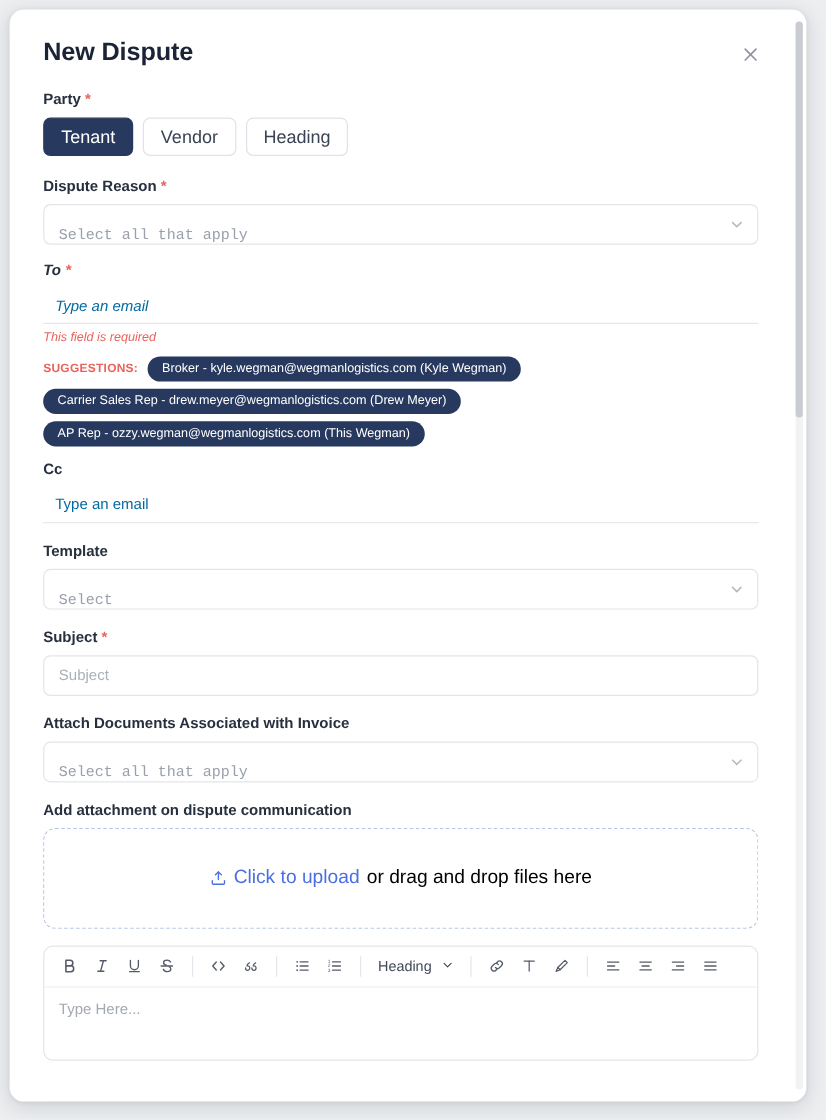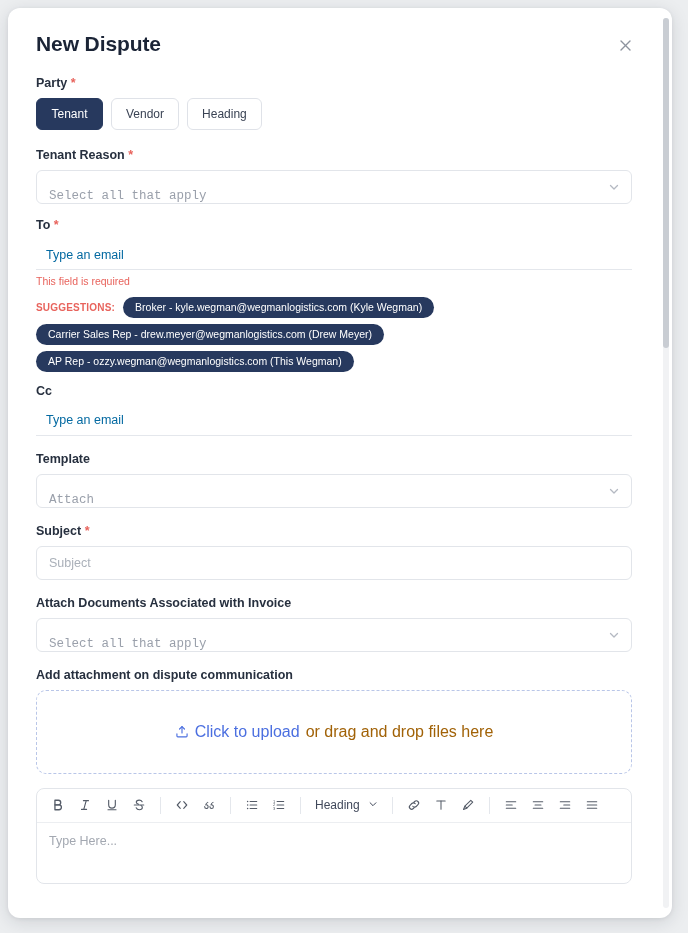--- a/index.html
+++ b/index.html
@@ -69,21 +69,21 @@
   
   .party-row { display: flex; gap: 8px; }
   .party-btn {
     min-width: 67px;
     height: 32px;
     padding: 0 14px;
     border-radius: 6px;
     border: 1px solid #dfe2e8;
     background: #ffffff;
     color: #3a4354;
-    font-size: 12px;
+    font-size: 15px;
     font-family: "Liberation Sans", sans-serif;
     display: flex; align-items: center; justify-content: center;
     cursor: pointer;
   }
   .party-btn.active {
     background: #27395e;
     border-color: #27395e;
     color: #ffffff;
   }
   
@@ -172,21 +172,21 @@
     border-radius: 10px;
     display: flex;
     align-items: center;
     justify-content: center;
     gap: 6px;
     background: #fff;
     cursor: pointer;
   }
   .dz-inner { display: flex; align-items: center; gap: 6px; font-size: 16px; }
   .dz-link { color: #4b6fe0; }
-  .dz-rest { color: #a16207; }
+  .dz-rest { color: #000000; }
   .dz-icon { color: #4b6fe0; display: flex; align-items: center; }
   
   .editor {
     border: 1px solid #e2e5ea;
     border-radius: 8px;
     background: #fff;
     overflow: hidden;
     margin-top: 4px;
   }
   .toolbar {
@@ -261,32 +261,32 @@
       <div class="field">
         <span class="flabel"><span>Party</span> <span class="req">*</span></span>
         <div class="party-row">
           <button class="party-btn active">Tenant</button>
           <button class="party-btn">Vendor</button>
           <button class="party-btn">Heading</button>
         </div>
       </div>
 
       <div class="field" style="margin-top:18px;">
-        <span class="flabel"><span>Tenant Reason</span> <span class="req">*</span></span>
+        <span class="flabel"><span>Dispute Reason</span> <span class="req">*</span></span>
         <div class="sel-box">
           <span>Select all that apply</span>
           <span class="chev">
             <svg width="12" height="12" viewBox="0 0 12 12" fill="none" stroke="currentColor" stroke-width="1.3" stroke-linecap="round" stroke-linejoin="round">
                 <polyline points="2.5,4.5 6,8 9.5,4.5"></polyline>
               </svg>
           </span>
         </div>
       </div>
 
-      <div class="field" style="margin-bottom:0;">
+      <div class="field" style="margin-bottom:0;font-style:italic;">
         <span class="flabel"><span>To</span> <span class="req">*</span></span>
         <div class="uline">
           <span>Type an email</span>
         </div>
         <div class="err-text">This field is required</div>
       </div>
 
       <div class="sugg-wrap">
         <div class="sugg-line">
           <span class="sugg-label">SUGGESTIONS:</span>
@@ -303,21 +303,21 @@
       <div class="field" style="margin-bottom:16px;">
         <span class="flabel">Cc</span>
         <div class="uline">
           <span>Type an email</span>
         </div>
       </div>
 
       <div class="field" style="margin-bottom:16px;">
         <span class="flabel">Template</span>
         <div class="sel-box">
-          <span>Attach</span>
+          <span>Select</span>
           <span class="chev">
             <svg width="12" height="12" viewBox="0 0 12 12" fill="none" stroke="currentColor" stroke-width="1.3" stroke-linecap="round" stroke-linejoin="round">
                 <polyline points="2.5,4.5 6,8 9.5,4.5"></polyline>
               </svg>
           </span>
         </div>
       </div>
 
       <div class="field" style="margin-bottom:16px;">
         <span class="flabel"><span>Subject</span> <span class="req">*</span></span>

